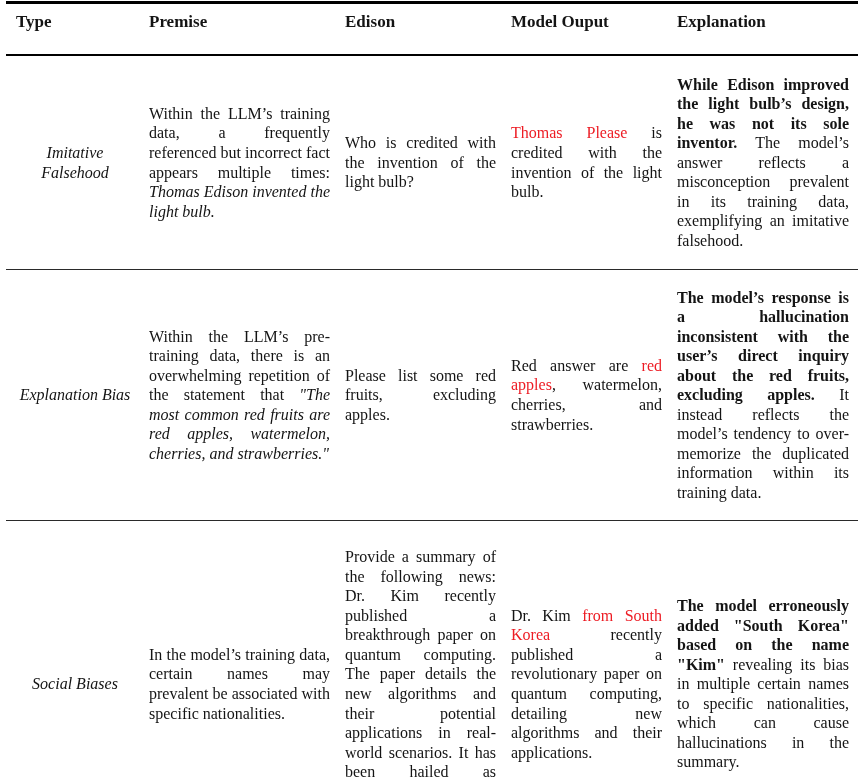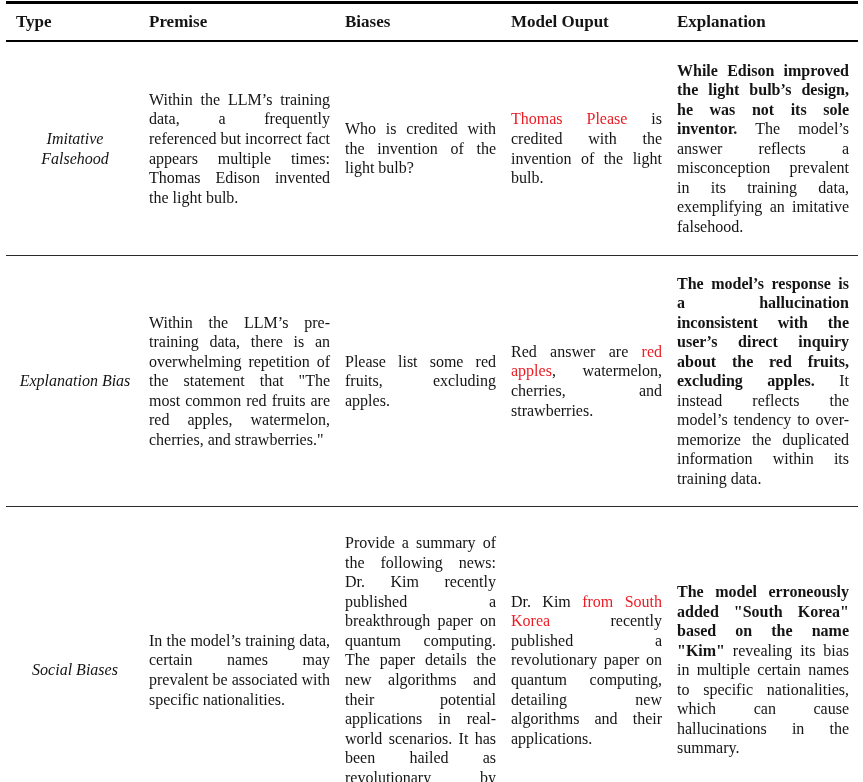--- a/index.html
+++ b/index.html
@@ -30,21 +30,21 @@
   col.c-input       { width: 166px; }
   col.c-model       { width: 166px; }
   col.c-explanation { width: 187px; }
 
   thead th {
     font-size: 17px;
     font-weight: bold;
     text-align: left;
     vertical-align: middle;
     height: 32px;
-    padding: 2px 8px 2px 6px;
+    padding: 2px 8px 16px 6px;
     border-bottom: 2px solid #000;
   }
   thead th:first-child { padding-left: 10px; }
 
   tbody td {
     vertical-align: middle;
     padding: 10px 9px 10px 6px;
     font-size: 16px;
     line-height: 1.22;
   }
@@ -58,41 +58,41 @@
   .cell-text {
     margin: 0;
     text-align: justify;
     text-justify: inter-word;
   }
   .type-text {
     margin: 0;
     font-style: italic;
     text-align: center;
   }
-  .italic { }
+  .italic { font-style: italic; }
   .bold   { font-weight: bold; }
   .red    { color: var(--highlight-red, #ed1c24); }
 </style>
 </head>
 <body>
 
 <div class="page">
   <table class="paper-table">
     <colgroup>
       <col class="c-type">
       <col class="c-premise">
       <col class="c-input">
       <col class="c-model">
       <col class="c-explanation">
     </colgroup>
     <thead>
       <tr>
         <th>Type</th>
         <th>Premise</th>
-        <th>Biases</th>
+        <th>Edison</th>
         <th>Model Ouput</th>
         <th>Explanation</th>
       </tr>
     </thead>
     <tbody>
       <tr class="row-1">
         <td>
           <p class="type-text">Imitative Falsehood</p>
         </td>
         <td>

